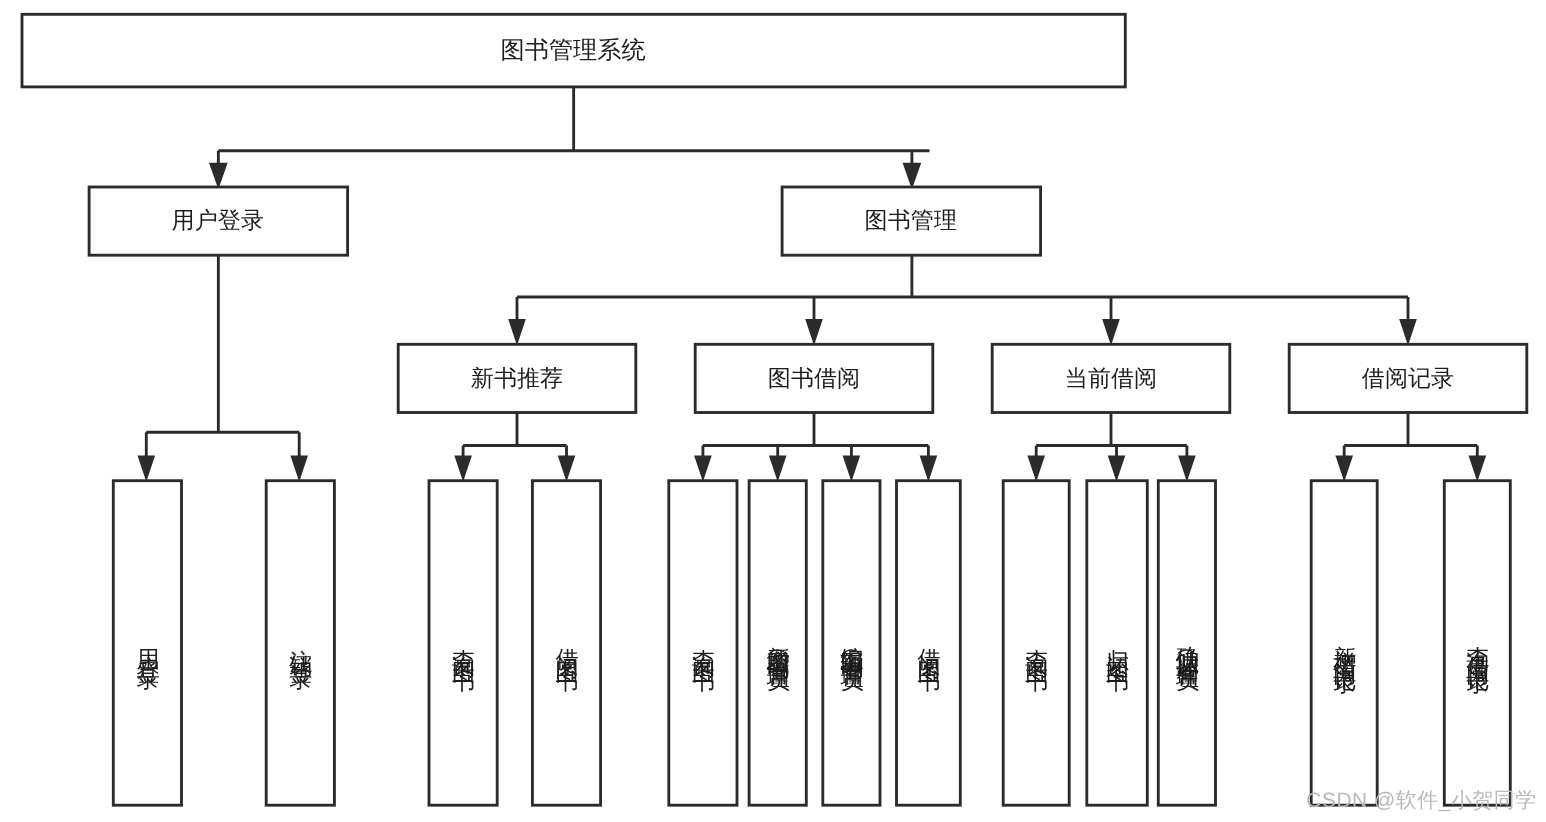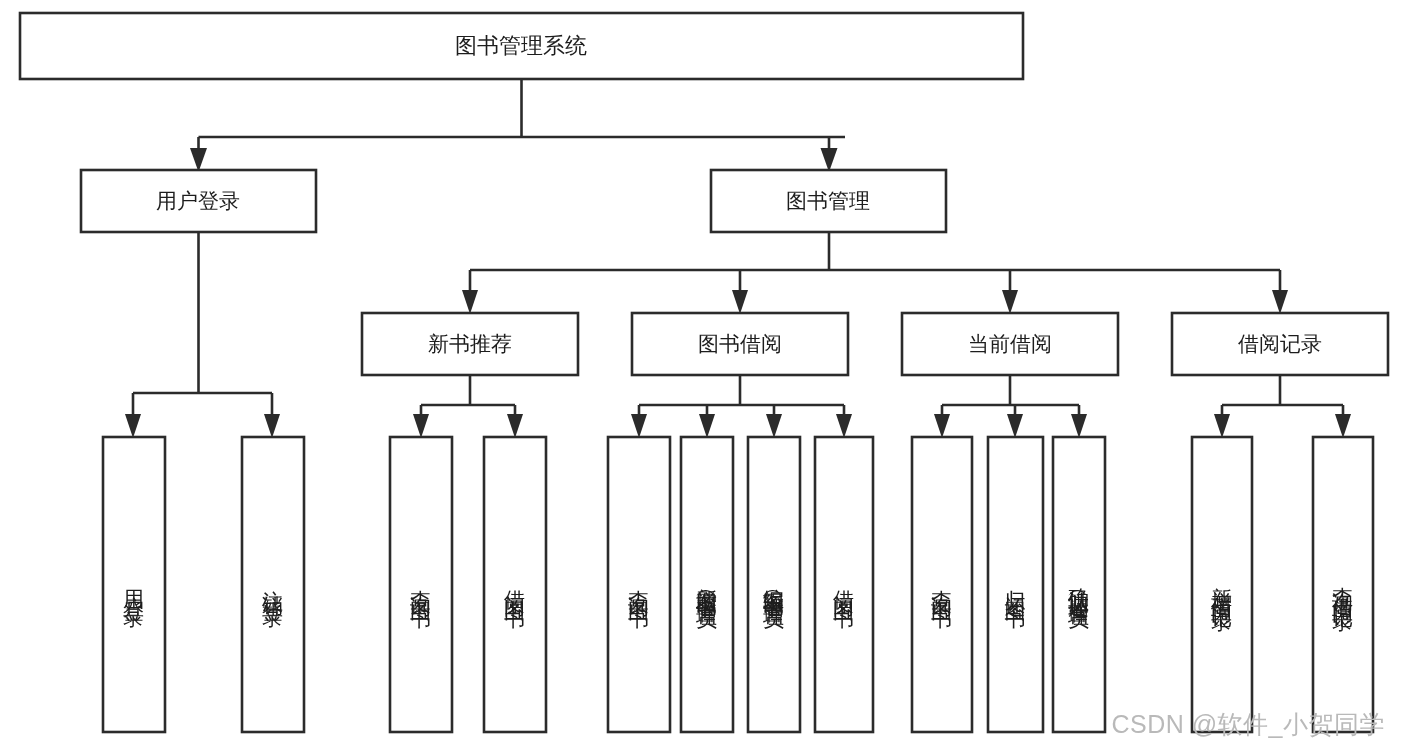--- a/index.html
+++ b/index.html
@@ -61,24 +61,24 @@
     font-family: "Liberation Sans", "DejaVu Sans", sans-serif;
     font-size: 21px;
     line-height: 1.0;
     letter-spacing: 6px;
     color: #1d1d1d;
     white-space: nowrap;
     pointer-events: none;
   }
   .watermark {
     position: absolute;
-    right: 20px;
+    right: 8px;
     bottom: 6px;
     font-family: "Liberation Sans", "DejaVu Sans", sans-serif;
-    font-size: 25px;
+    font-size: 19px;
     color: #b9b9b9;
     letter-spacing: 0.5px;
     white-space: nowrap;
   }
 </style>
 </head>
 <body>
 
 <div id="diagram-root">
 

